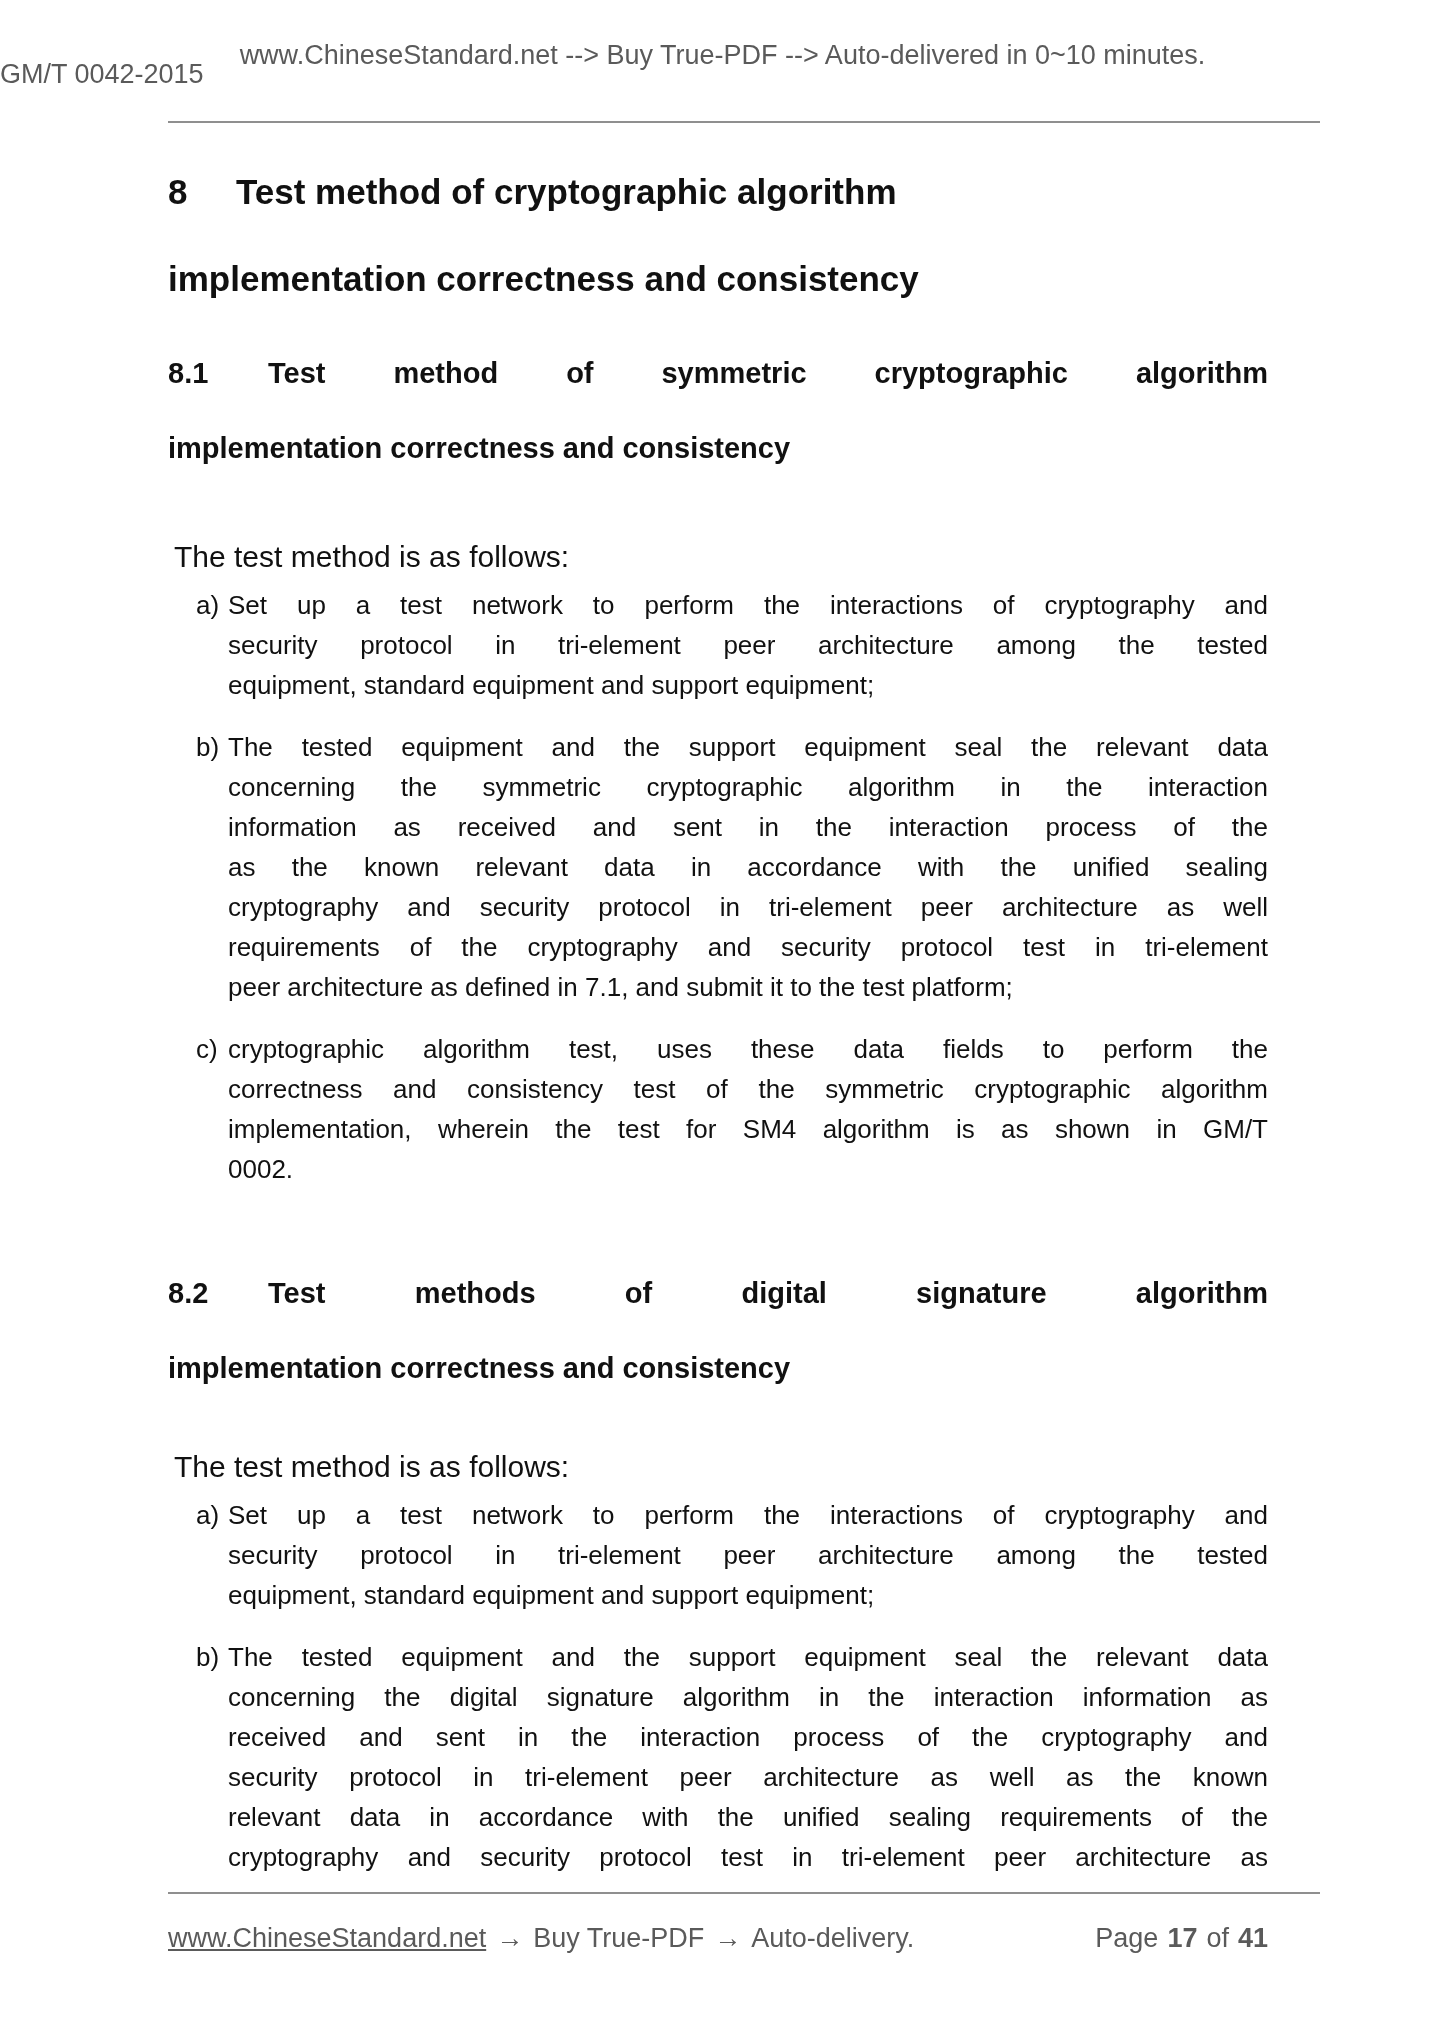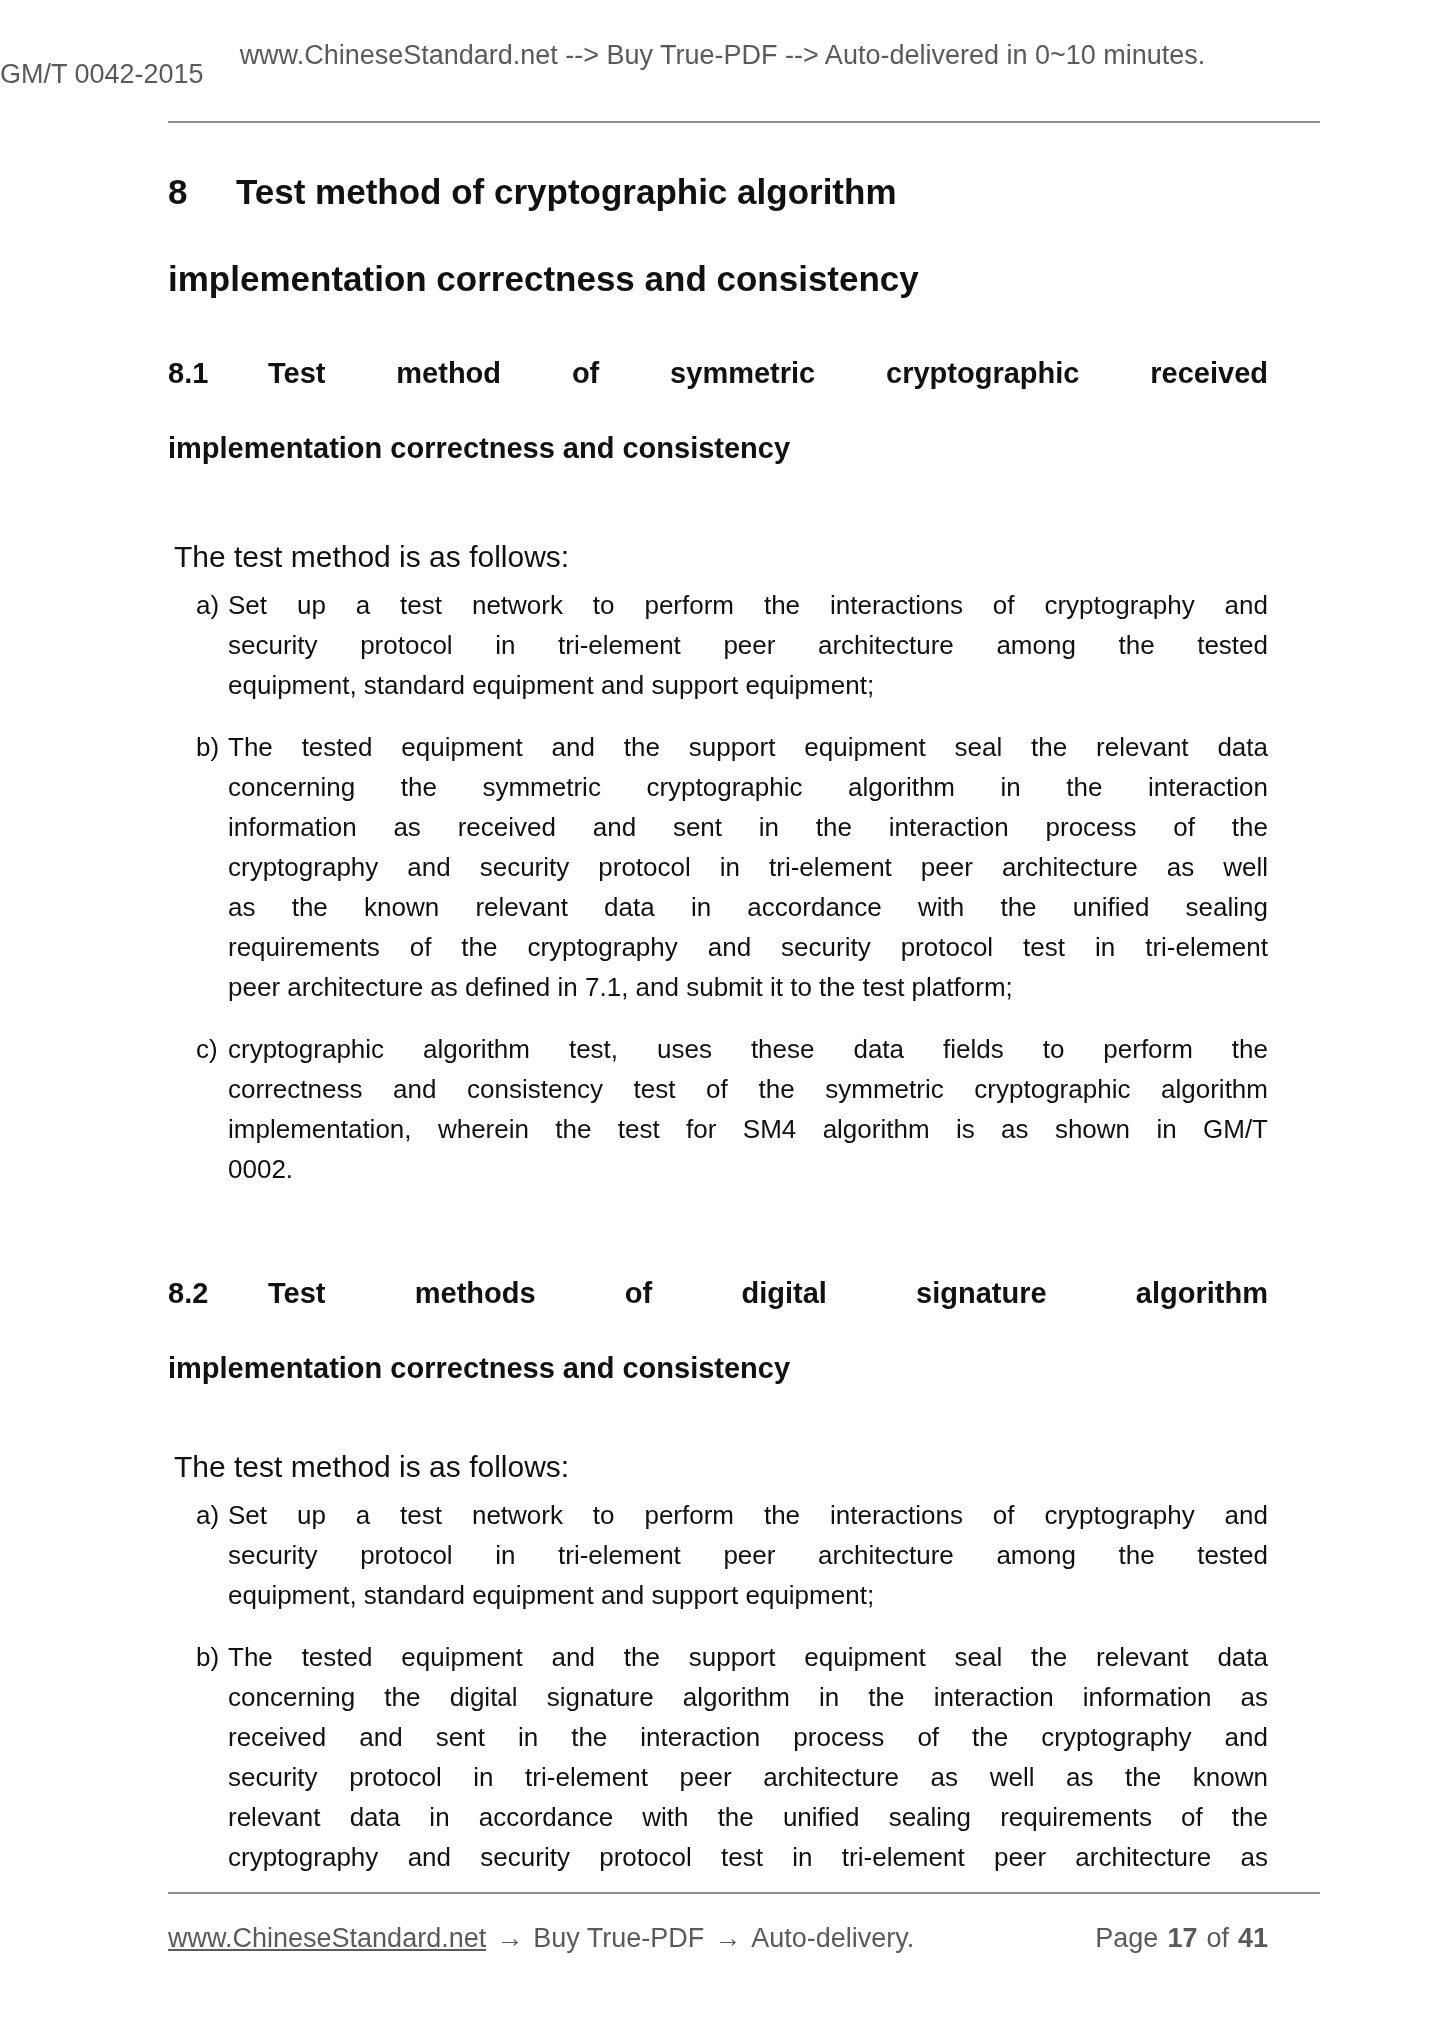--- a/index.html
+++ b/index.html
@@ -108,21 +108,21 @@
     <div class="chapter-line1">
       <span class="chapter-number">8</span>
       <span>Test method of cryptographic algorithm</span>
     </div>
     <div>implementation correctness and consistency</div>
   </div>
 
   <div class="section-heading s81">
     <div class="section-line1">
       <span class="section-number">8.1</span>
-      <span class="section-title-stretch">Test method of symmetric cryptographic received</span>
+      <span class="section-title-stretch">Test method of symmetric cryptographic algorithm</span>
     </div>
     <div>implementation correctness and consistency</div>
   </div>
 
   <div class="intro i81">The test method is as follows:</div>
 
   <div class="list-item li-a1">
     <span class="marker">a)</span>
     <div class="lines">
         <div>Set up a test network to perform the interactions of cryptography and</div>
@@ -130,22 +130,22 @@
         <div>equipment, standard equipment and support equipment;</div>
       </div>
   </div>
 
   <div class="list-item li-b1">
     <span class="marker">b)</span>
     <div class="lines">
         <div>The tested equipment and the support equipment seal the relevant data</div>
         <div>concerning the symmetric cryptographic algorithm in the interaction</div>
         <div>information as received and sent in the interaction process of the</div>
+        <div>as the known relevant data in accordance with the unified sealing</div>
         <div>cryptography and security protocol in tri-element peer architecture as well</div>
-        <div>as the known relevant data in accordance with the unified sealing</div>
         <div>requirements of the cryptography and security protocol test in tri-element</div>
         <div>peer architecture as defined in 7.1, and submit it to the test platform;</div>
       </div>
   </div>
 
   <div class="list-item li-c1">
     <span class="marker">c)</span>
     <div class="lines">
         <div>cryptographic algorithm test, uses these data fields to perform the</div>
         <div>correctness and consistency test of the symmetric cryptographic algorithm</div>

